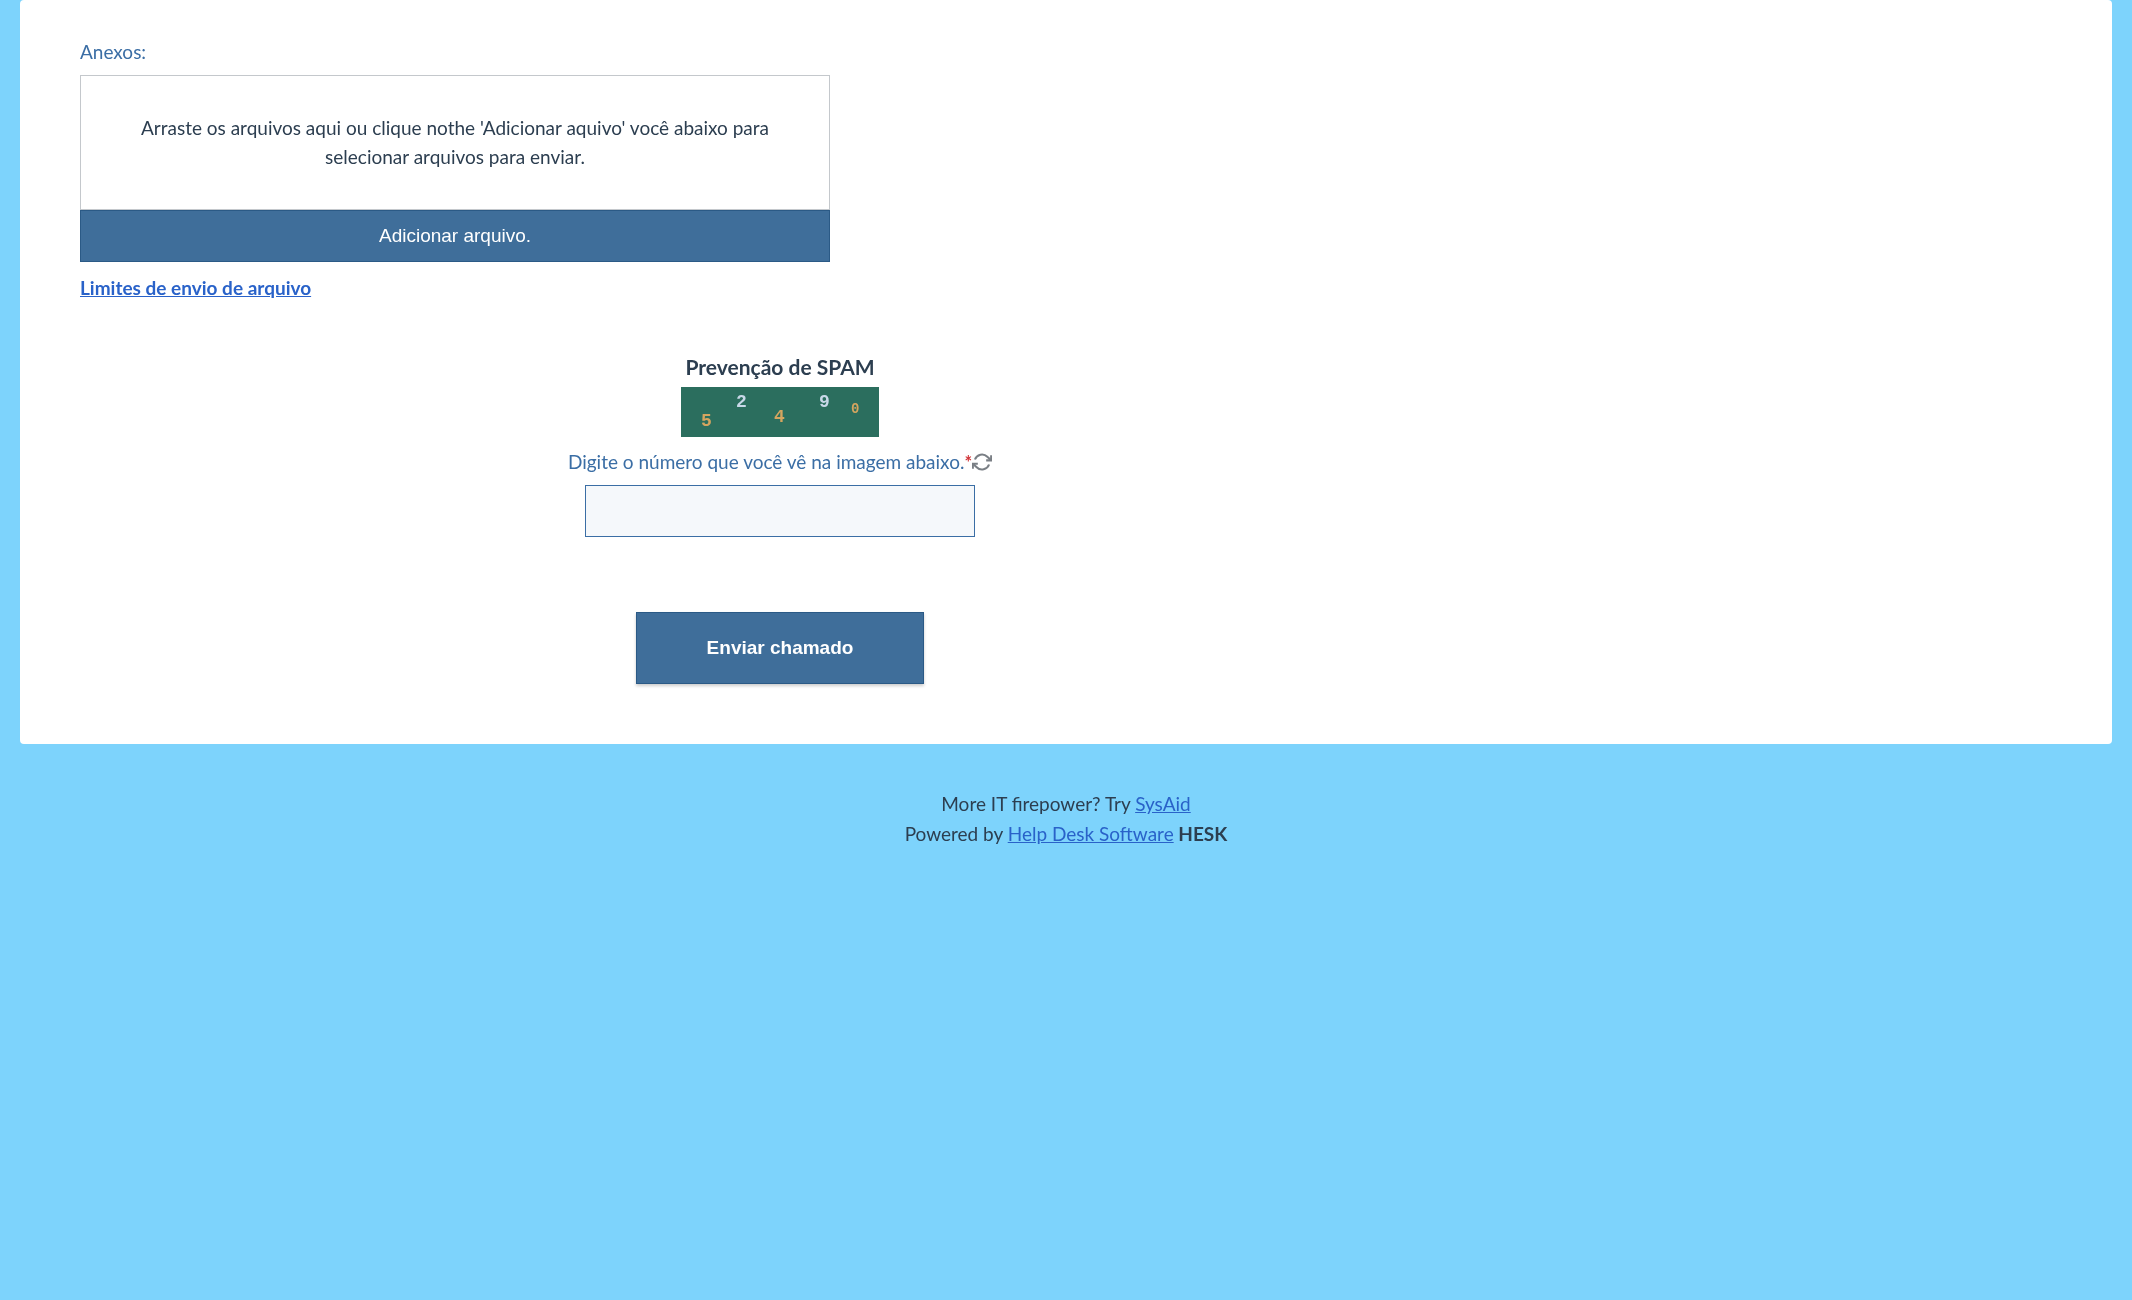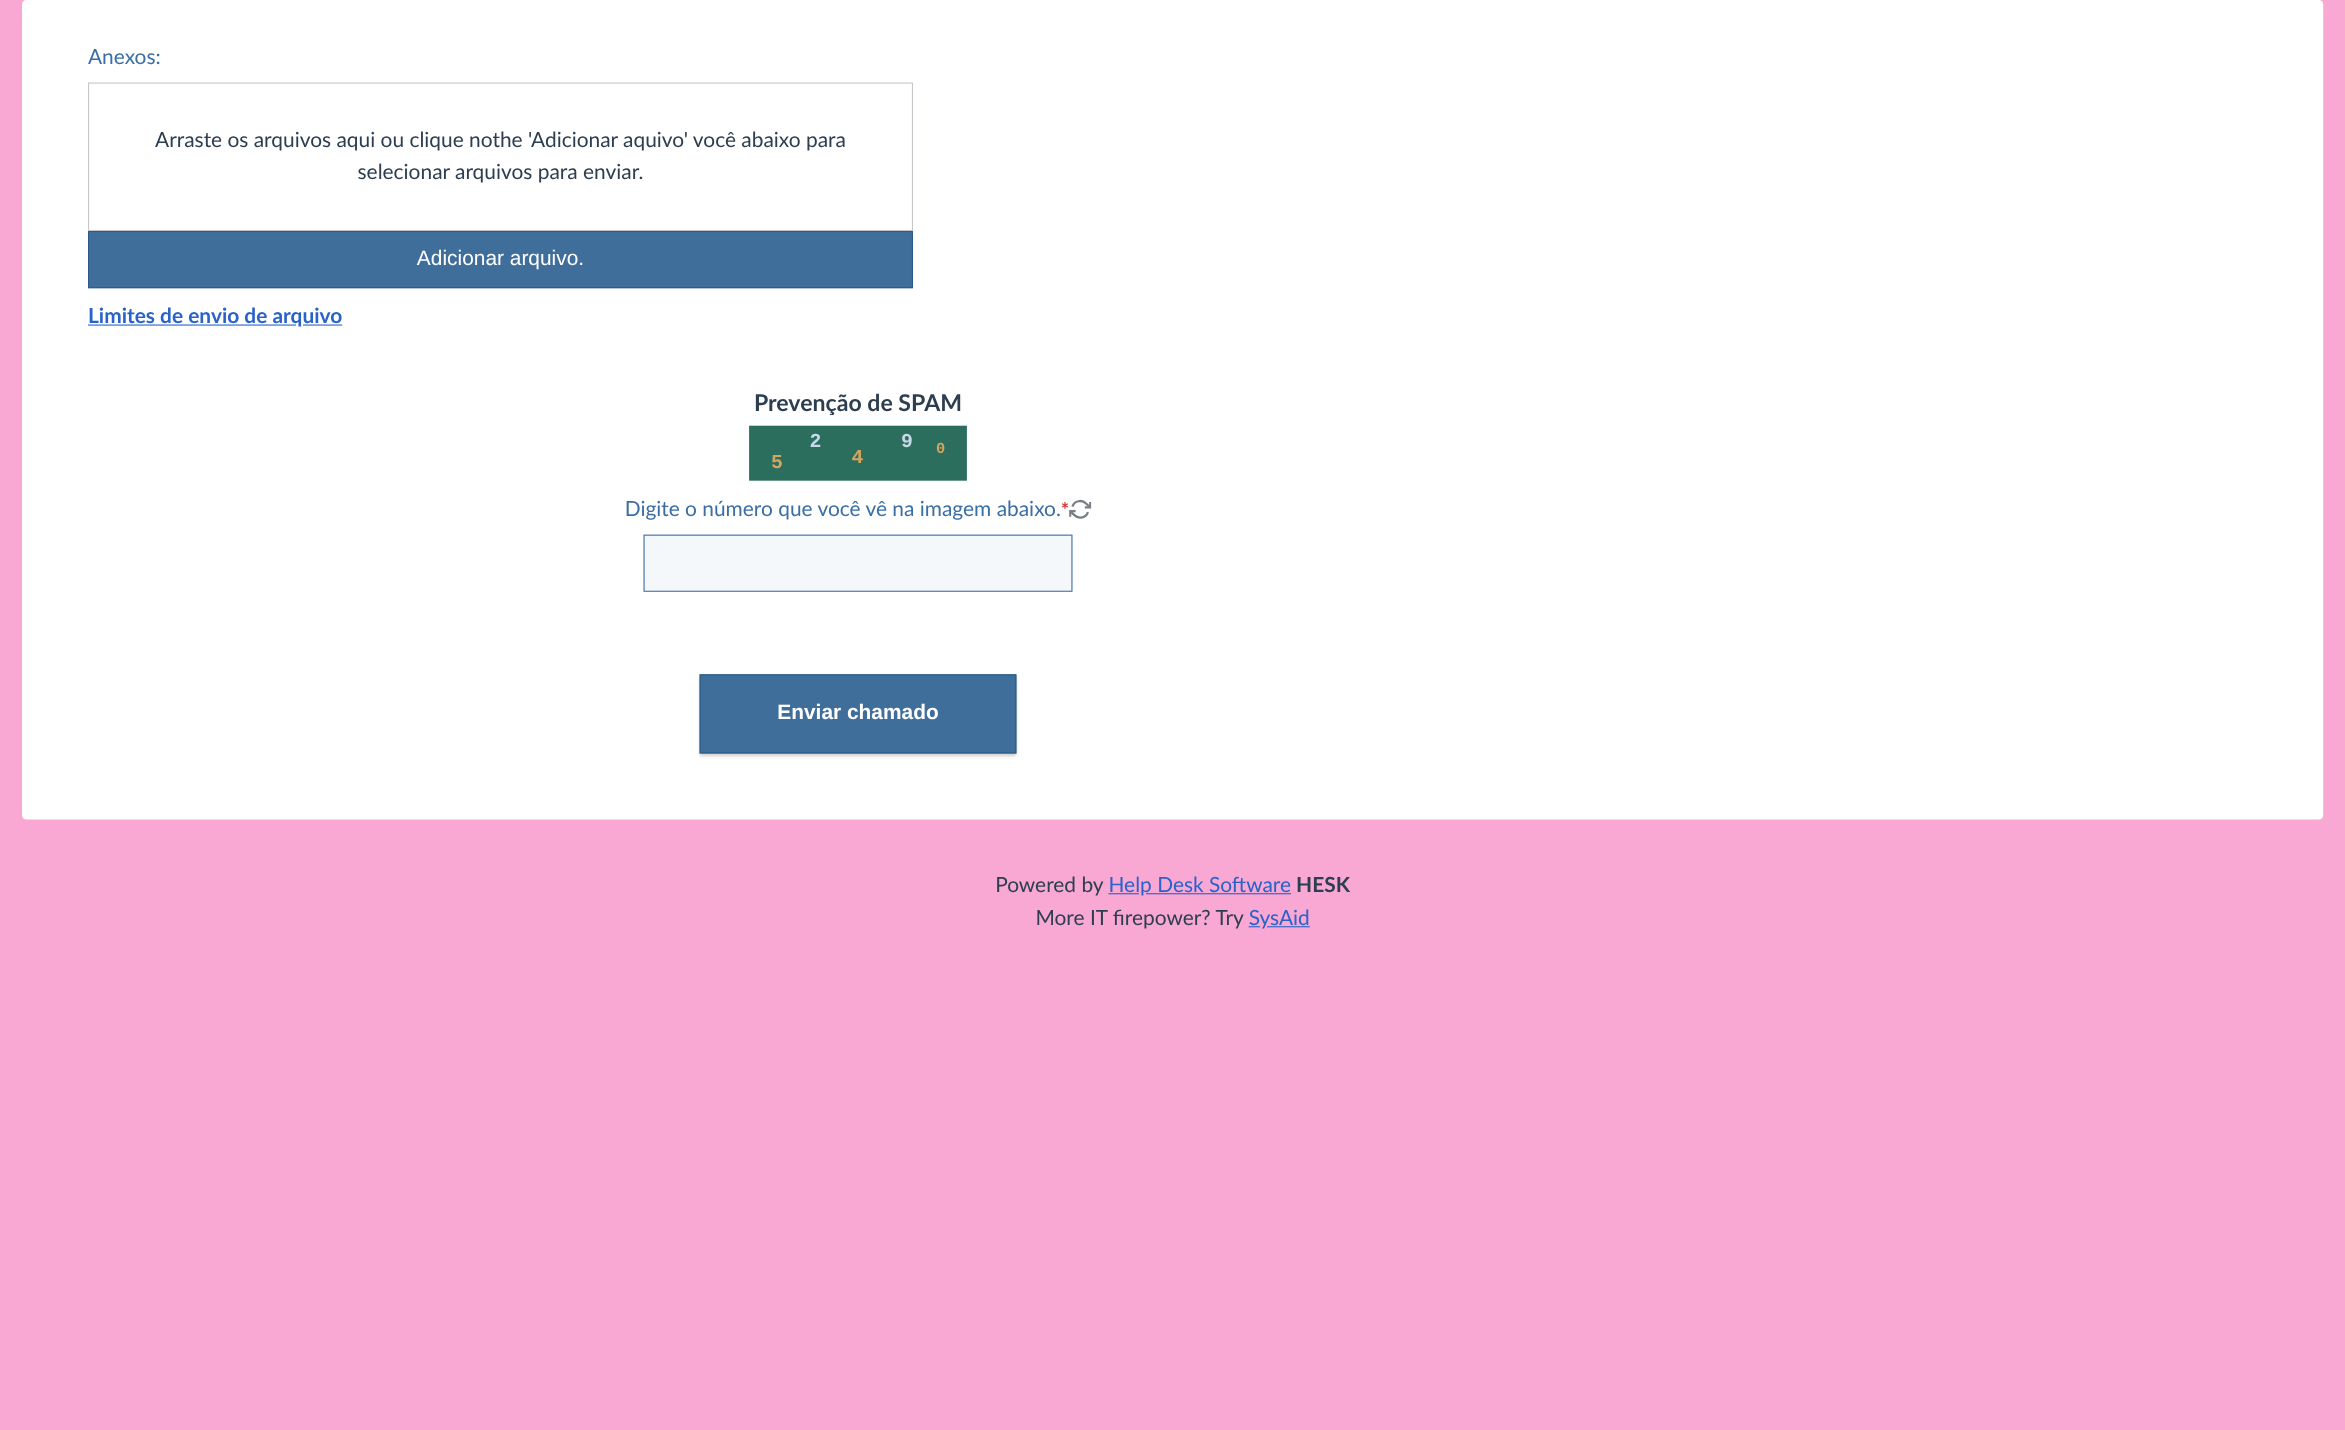--- a/index.html
+++ b/index.html
@@ -7,21 +7,21 @@
       margin: 0;
       padding: 0;
     }
     body {
       font-family: 'Segoe UI', 'Lato', -apple-system, BlinkMacSystemFont, sans-serif;
       background: #f3f4f6;
       color: #2c3e50;
       padding: 0;
     }
     .page-wrapper {
-      background: #f9a8d4;
+      background: #7dd3fc;
       min-height: 100vh;
     }
     .main-card {
       background: #ffffff;
       margin: 0 20px;
       padding: 40px 60px 60px 60px;
       border-radius: 4px;
     }
     .attachments-section {
       max-width: 750px;
@@ -203,19 +203,19 @@
     </div>
 
     <div class="submit-section">
       <button class="submit-button">Enviar chamado</button>
     </div>
 
   </div>
 
   <div class="footer">
     <div>
+      <span>More IT firepower? Try </span><a href="#">SysAid</a>
+    </div>
+    <div>
       <span>Powered by </span><a href="#">Help Desk Software</a><span class="footer-bold"> HESK</span>
-    </div>
-    <div>
-      <span>More IT firepower? Try </span><a href="#">SysAid</a>
     </div>
   </div>
 </div>
 
 </body></html>

